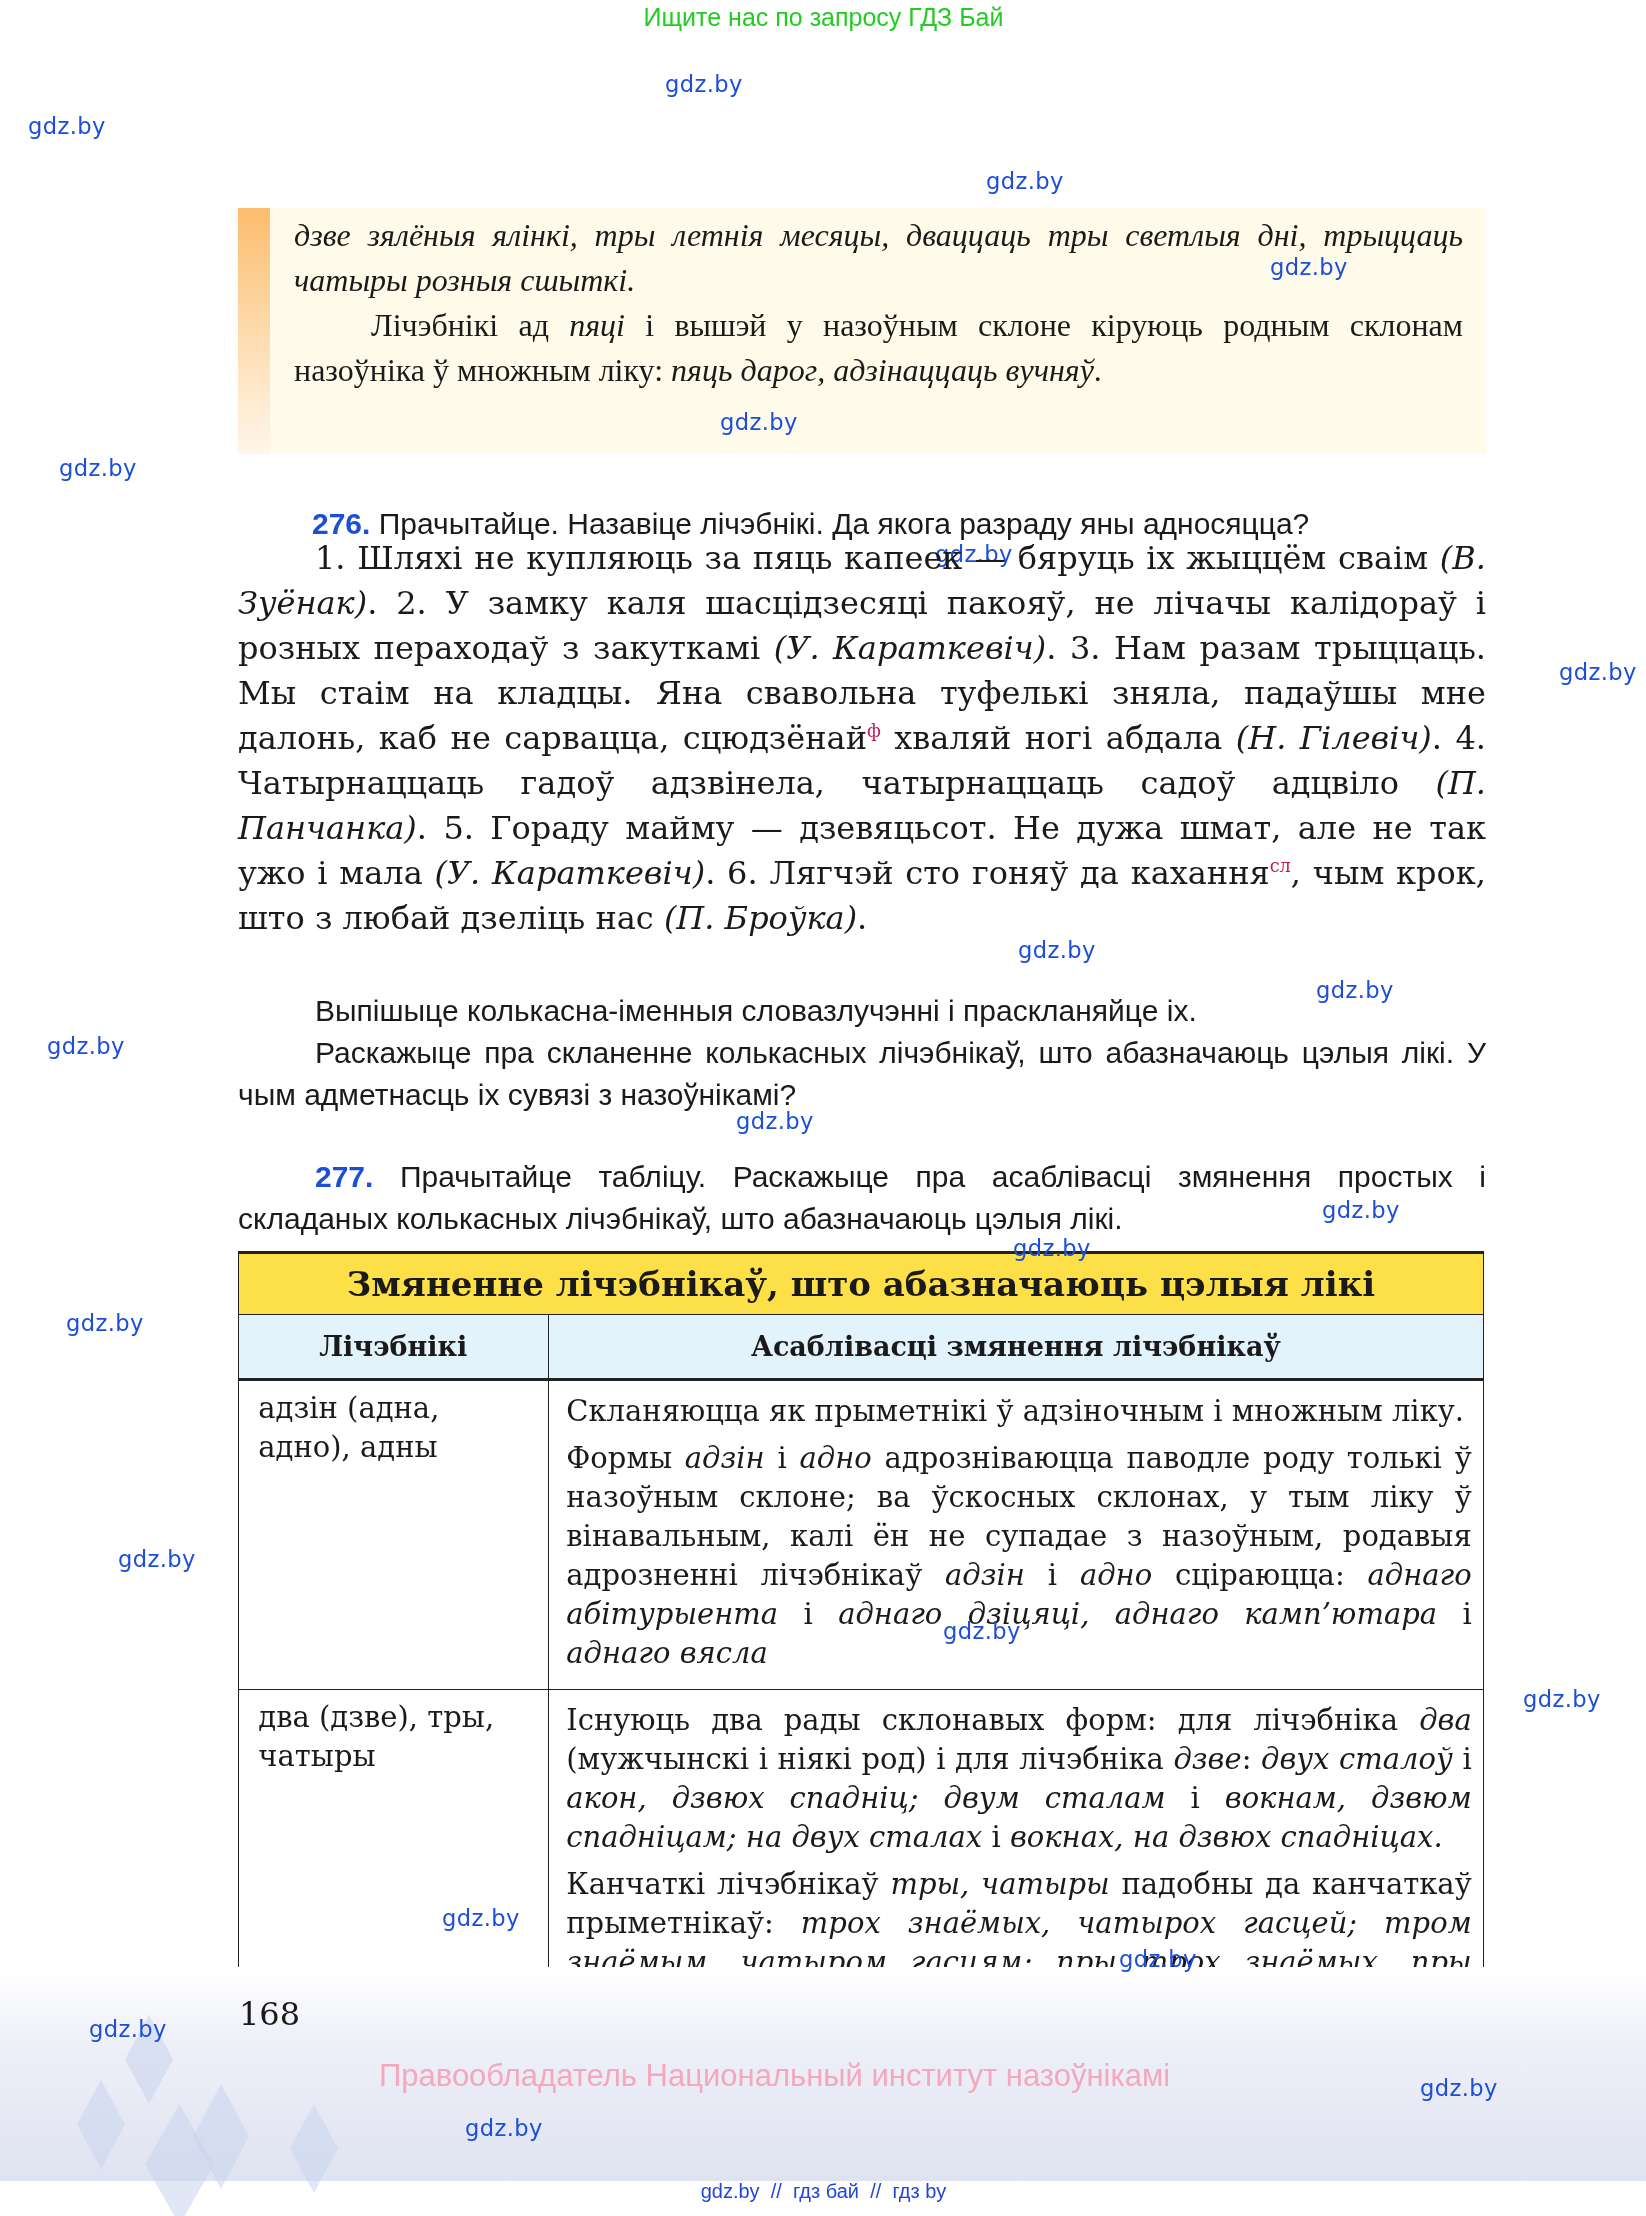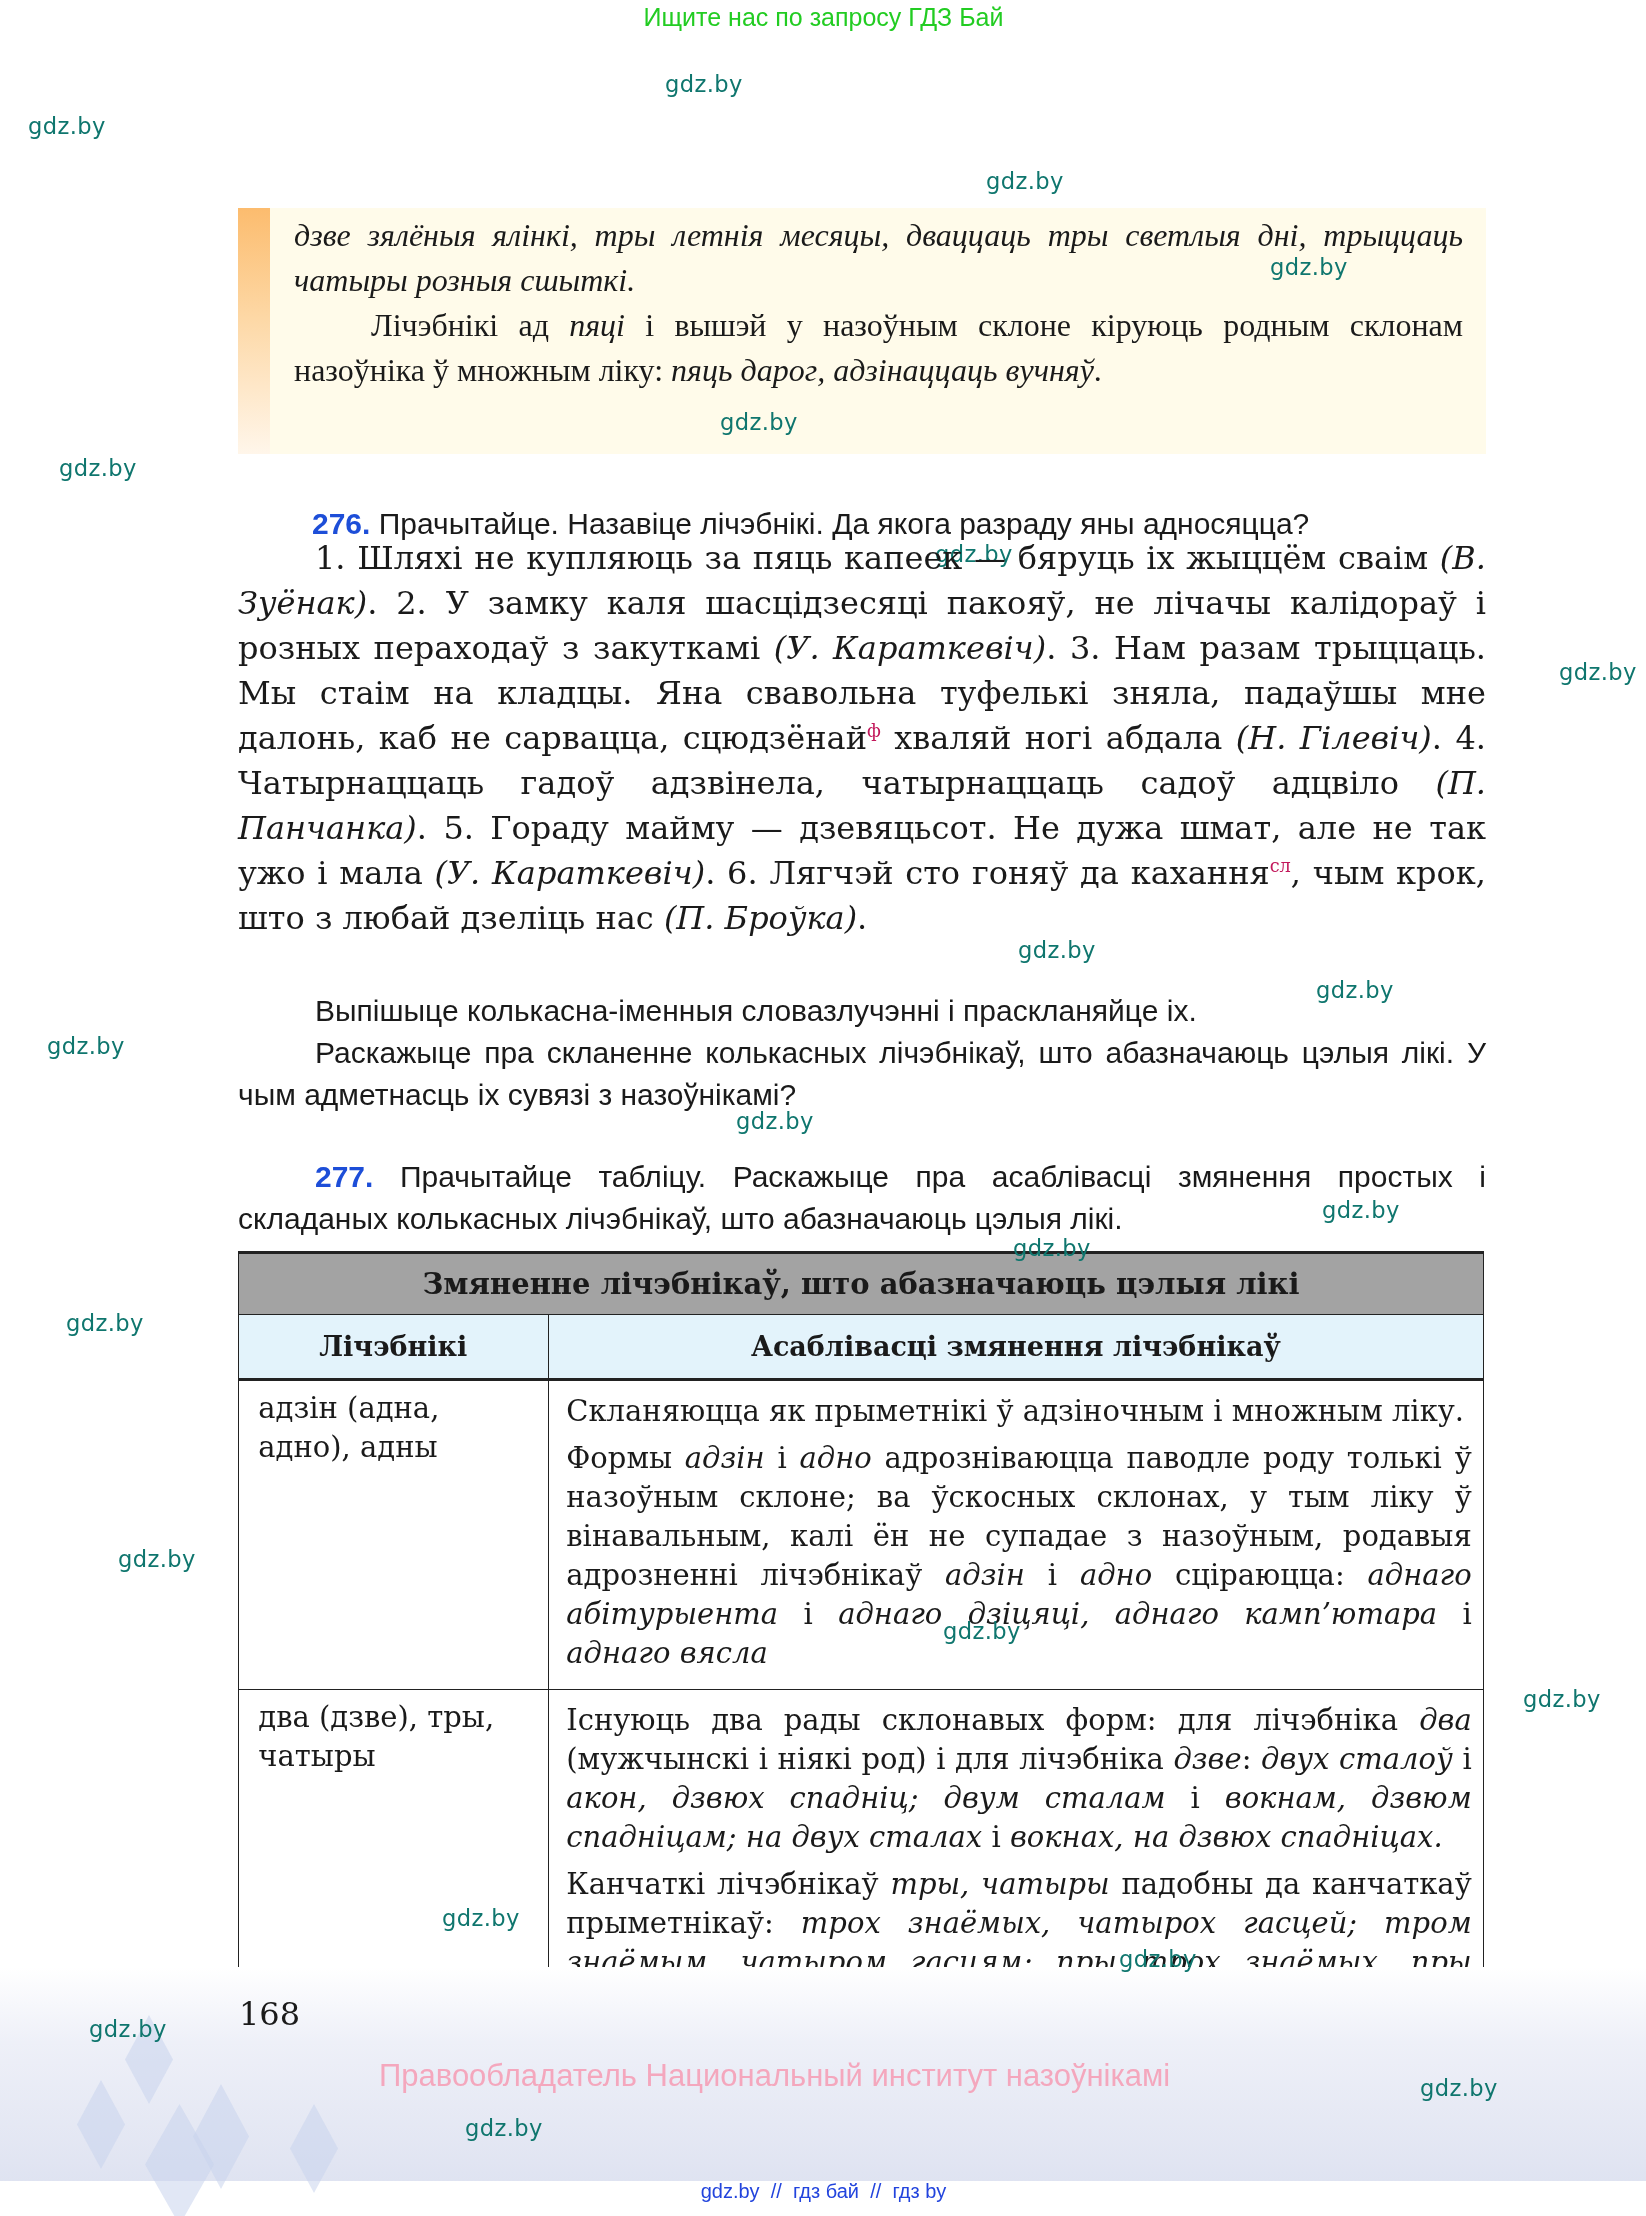--- a/index.html
+++ b/index.html
@@ -1,38 +1,38 @@
 <!DOCTYPE html>
 <html style="font-size:13px"><head>
 <meta charset="utf-8">
 <style>
   html, body { margin: 0; padding: 0; background: #ffffff; }
   body { width: 1647px; height: 2216px; position: relative; overflow: hidden; }
   .sans { font-family: "Liberation Sans", sans-serif; }
   .serif { font-family: "DejaVu Serif", serif; }
-  .wm { position: absolute; font-family: "DejaVu Sans", sans-serif; font-size: 22.6px; color: #0f766e; letter-spacing: 0.4px; }
+  .wm { position: absolute; font-family: "DejaVu Sans", sans-serif; font-size: 22.6px; color: #1d4ed8; letter-spacing: 0.4px; }
   .topbanner { position: absolute; top: 3.2px; left: 0; width: 100%; text-align: center; color: #22cc22; font-size: 25px; }
 
   .rule-box { position: absolute; left: 238px; top: 208px; width: 1248px; height: 246px; background: #fffbea; }
   .rule-bar { position: absolute; left: 0; top: 0; width: 32px; height: 100%;
     background: linear-gradient(to bottom, #fcbc6e 0%, #fdd8a6 45%, #fff6ea 100%); }
   .rule-text { position: absolute; left: 56px; top: 4.8px; width: 1169px; font-size: 32px; line-height: 45px; color: #1a1a1a; text-align: justify; font-family: Liberation Serif, serif; }
   .rule-text p { margin: 0; }
   .indent { text-indent: 77px; }
   em, .it { font-style: italic; }
 
   .ex-num { color: #1d4ed8; font-weight: bold; }
   .task { position: absolute; font-size: 30px; line-height: 42px; color: #1a1a1a; text-align: justify; }
   .body-text { position: absolute; left: 238px; width: 1248px; font-size: 32px; line-height: 45px; color: #1a1a1a; text-align: justify; }
   .body-text p { margin: 0; }
   .sup { color: #c2185b; font-size: 17.7px; vertical-align: super; line-height: 0; }
 
   table.rules { position: absolute; left: 238px; top: 1251px; width: 1246px; border-collapse: collapse; font-family: "DejaVu Serif", serif; color: #1a1a1a; }
   table.rules td, table.rules th { border: 1.6px solid #222; }
-  table.rules tr.cap th { background: #a3a3a3; height: 58px; font-size: 29px; font-weight: bold; border-top: 3.2px solid #222; }
+  table.rules tr.cap th { background: #fde047; height: 58px; font-size: 34px; font-weight: bold; border-top: 3.2px solid #222; }
   table.rules tr.head th { background: #e3f3fb; height: 61px; font-size: 27px; font-weight: bold; border-bottom: 3.2px solid #222; }
   table.rules td { vertical-align: top; font-size: 29px; line-height: 39px; padding: 8px 11.3px 8px 17.7px; text-align: justify; }
   table.rules td.col1 { width: 278px; padding-left: 19.3px; text-align: left; }
   table.rules td p { margin: 3.2px 0 8px 0; }
   table.rules tr.last td { border-bottom: 3.2px solid #222; }
 
   .footer-band { position: absolute; left: 0; top: 1967px; width: 100%; height: 214px;
     background: linear-gradient(to bottom, #ffffff 0%, #eef0f8 35%, #dfe3f1 100%); }
   .diamond { position: absolute; width: 48px; height: 89px; background: #c9d4ec; opacity: 0.55; clip-path: polygon(50% 0, 100% 50%, 50% 100%, 0 50%); }
   .page-num { position: absolute; left: 239px; top: 1995px; font-size: 32px; color: #1a1a1a; font-family: "DejaVu Serif", serif; }

